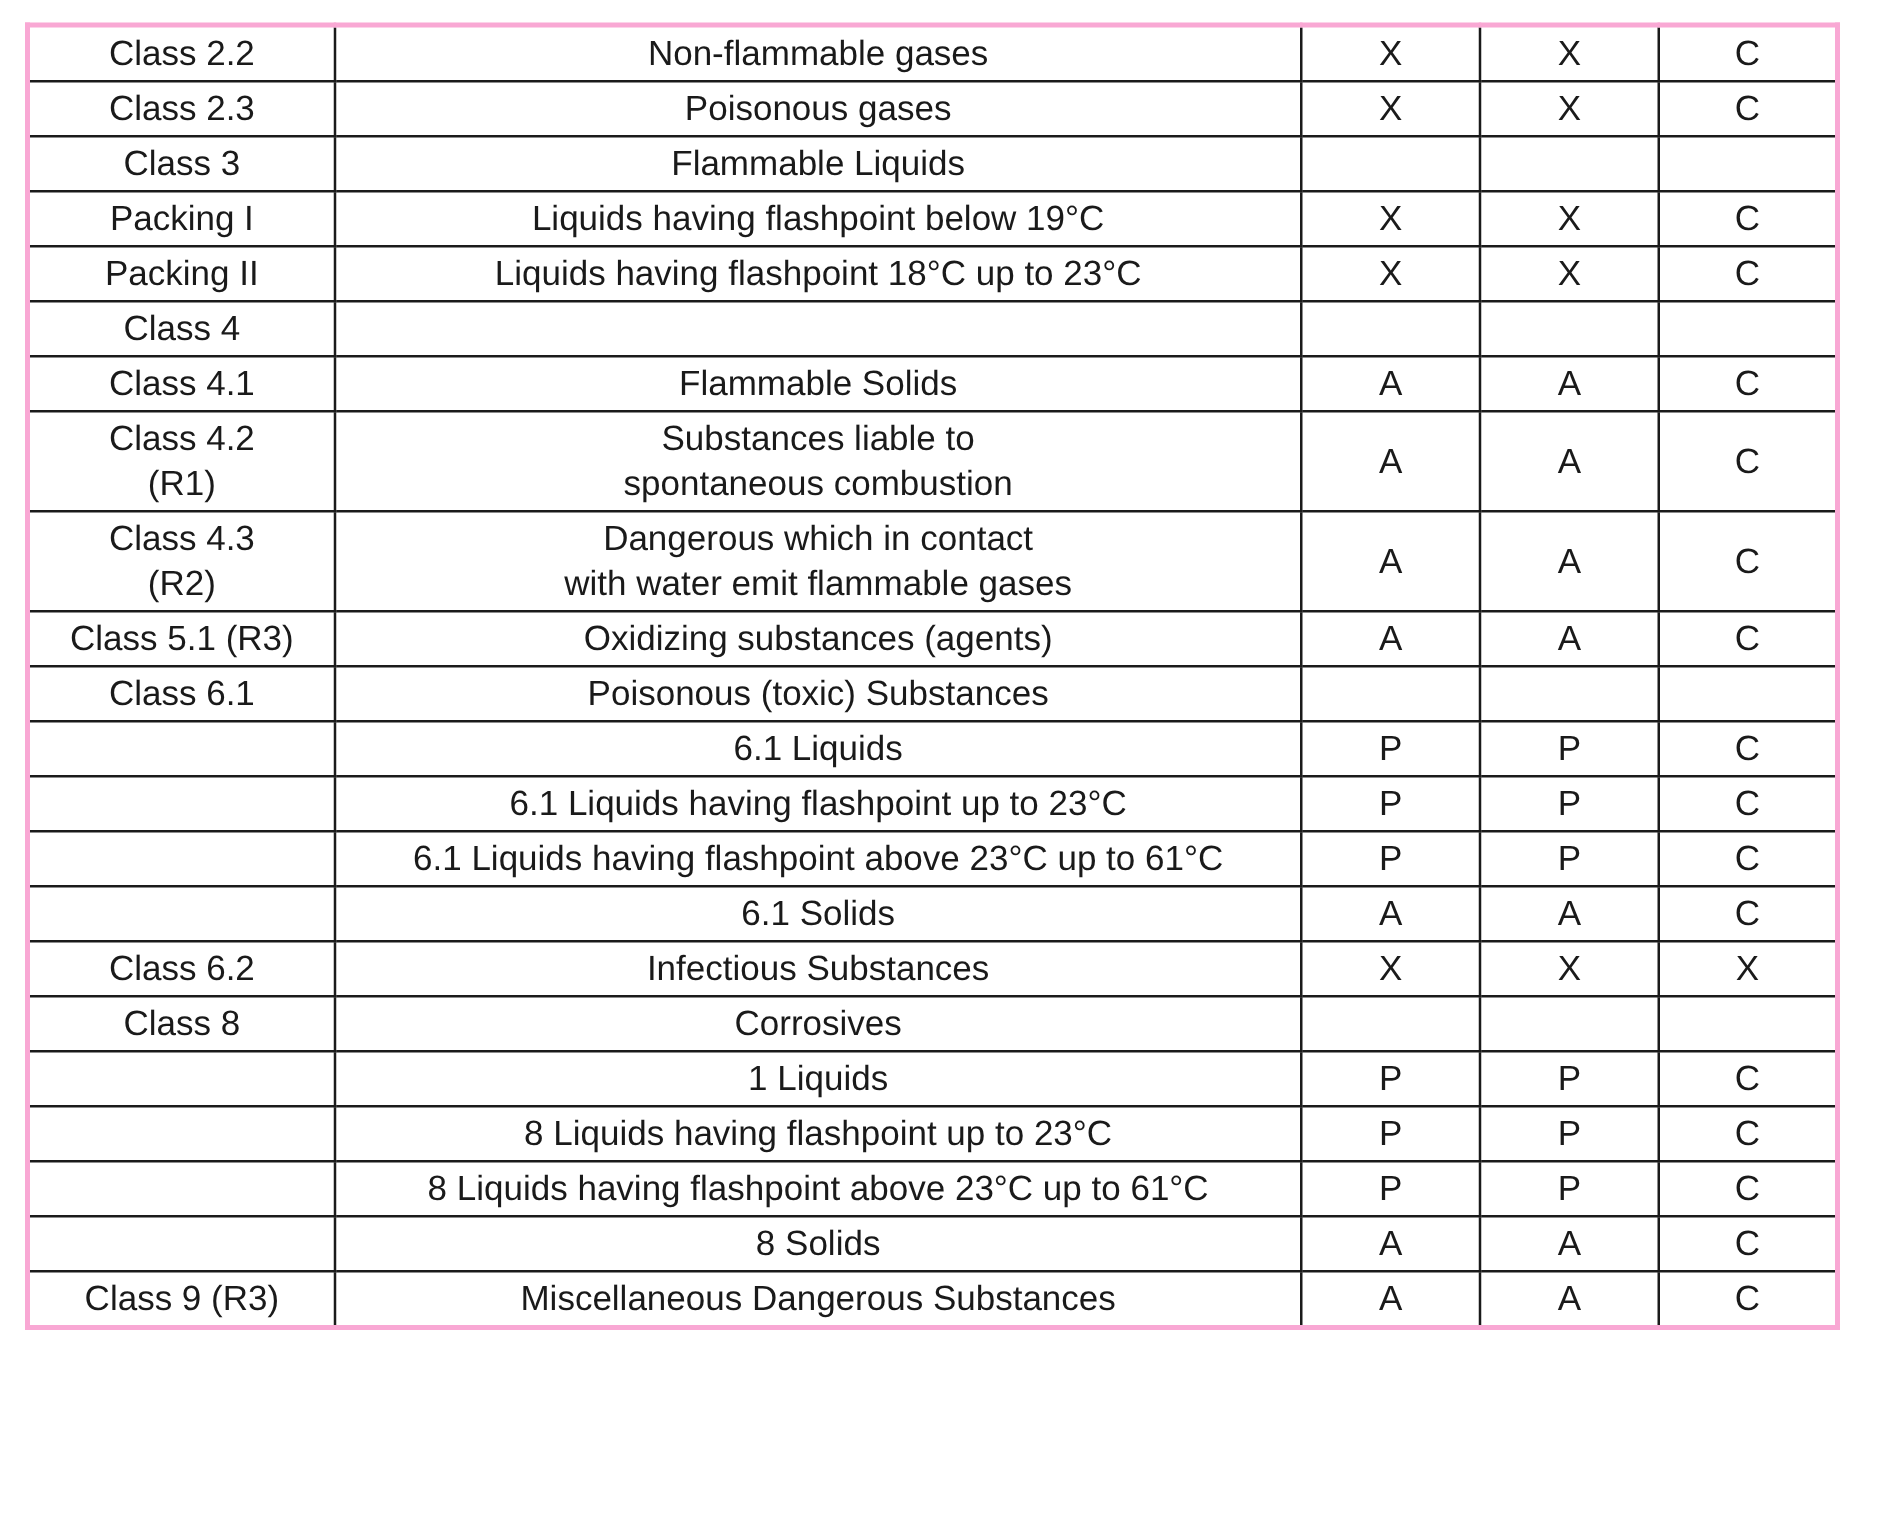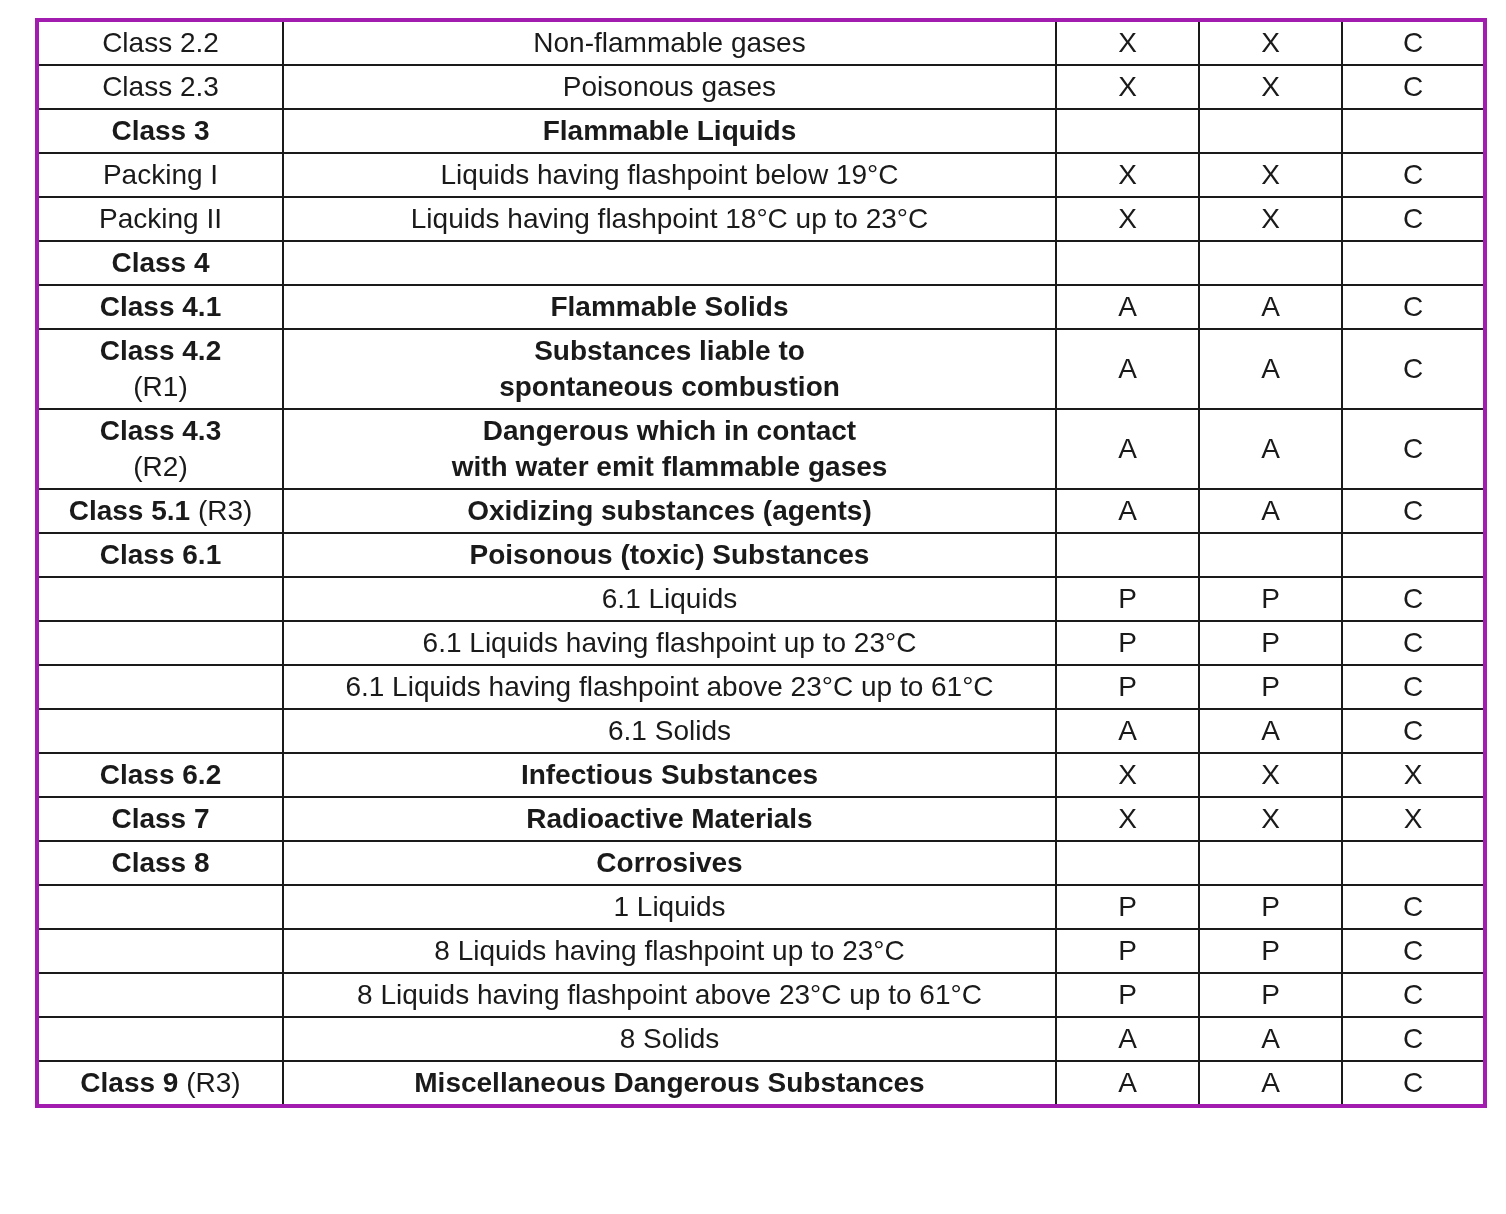--- a/index.html
+++ b/index.html
@@ -1,23 +1,23 @@
 <!DOCTYPE html>
 <html><head>
 <meta charset="utf-8">
 <style>
   html, body { margin:0; padding:0; background:#ffffff; }
   body { width:1506px; height:1214px; position:relative; overflow:hidden;
          font-family:"Liberation Sans", sans-serif; color:#1a1a1a; }
-  table { position:absolute; left:35px; top:18px; width:1452px;
-          border-collapse:collapse; border:4px solid #a21caf; table-layout:fixed; }
+  table { position:absolute; left:20px; top:18px; width:1452px;
+          border-collapse:collapse; border:4px solid #f9a8d4; table-layout:fixed; }
   td { border:2px solid #1a1a1a; text-align:center; vertical-align:middle;
        font-size:28px; line-height:36px; padding:3px 4px; height:36px; }
   td.two { height:72px; }
-  .b { font-weight:bold; }
+  .b { font-weight:normal; }
   col.c1 { width:246px; } col.c2 { width:773px; }
   col.c3 { width:143px; } col.c4 { width:143px; } col.c5 { width:143px; }
 </style>
 </head>
 <body>
 
 <table>
   <colgroup>
       <col class="c1">
       <col class="c2">
@@ -132,27 +132,20 @@
         <td>C</td>
       </tr>
       <tr>
         <td><span class="b">Class 6.2</span></td>
         <td class="b"><span>Infectious Substances</span></td>
         <td>X</td>
         <td>X</td>
         <td>X</td>
       </tr>
       <tr>
-        <td><span class="b">Class 7</span></td>
-        <td class="b"><span>Radioactive Materials</span></td>
-        <td>X</td>
-        <td>X</td>
-        <td>X</td>
-      </tr>
-      <tr>
         <td><span class="b">Class 8</span></td>
         <td class="b"><span>Corrosives</span></td>
         <td></td>
         <td></td>
         <td></td>
       </tr>
       <tr>
         <td><span></span></td>
         <td><span>1 Liquids</span></td>
         <td>P</td>

